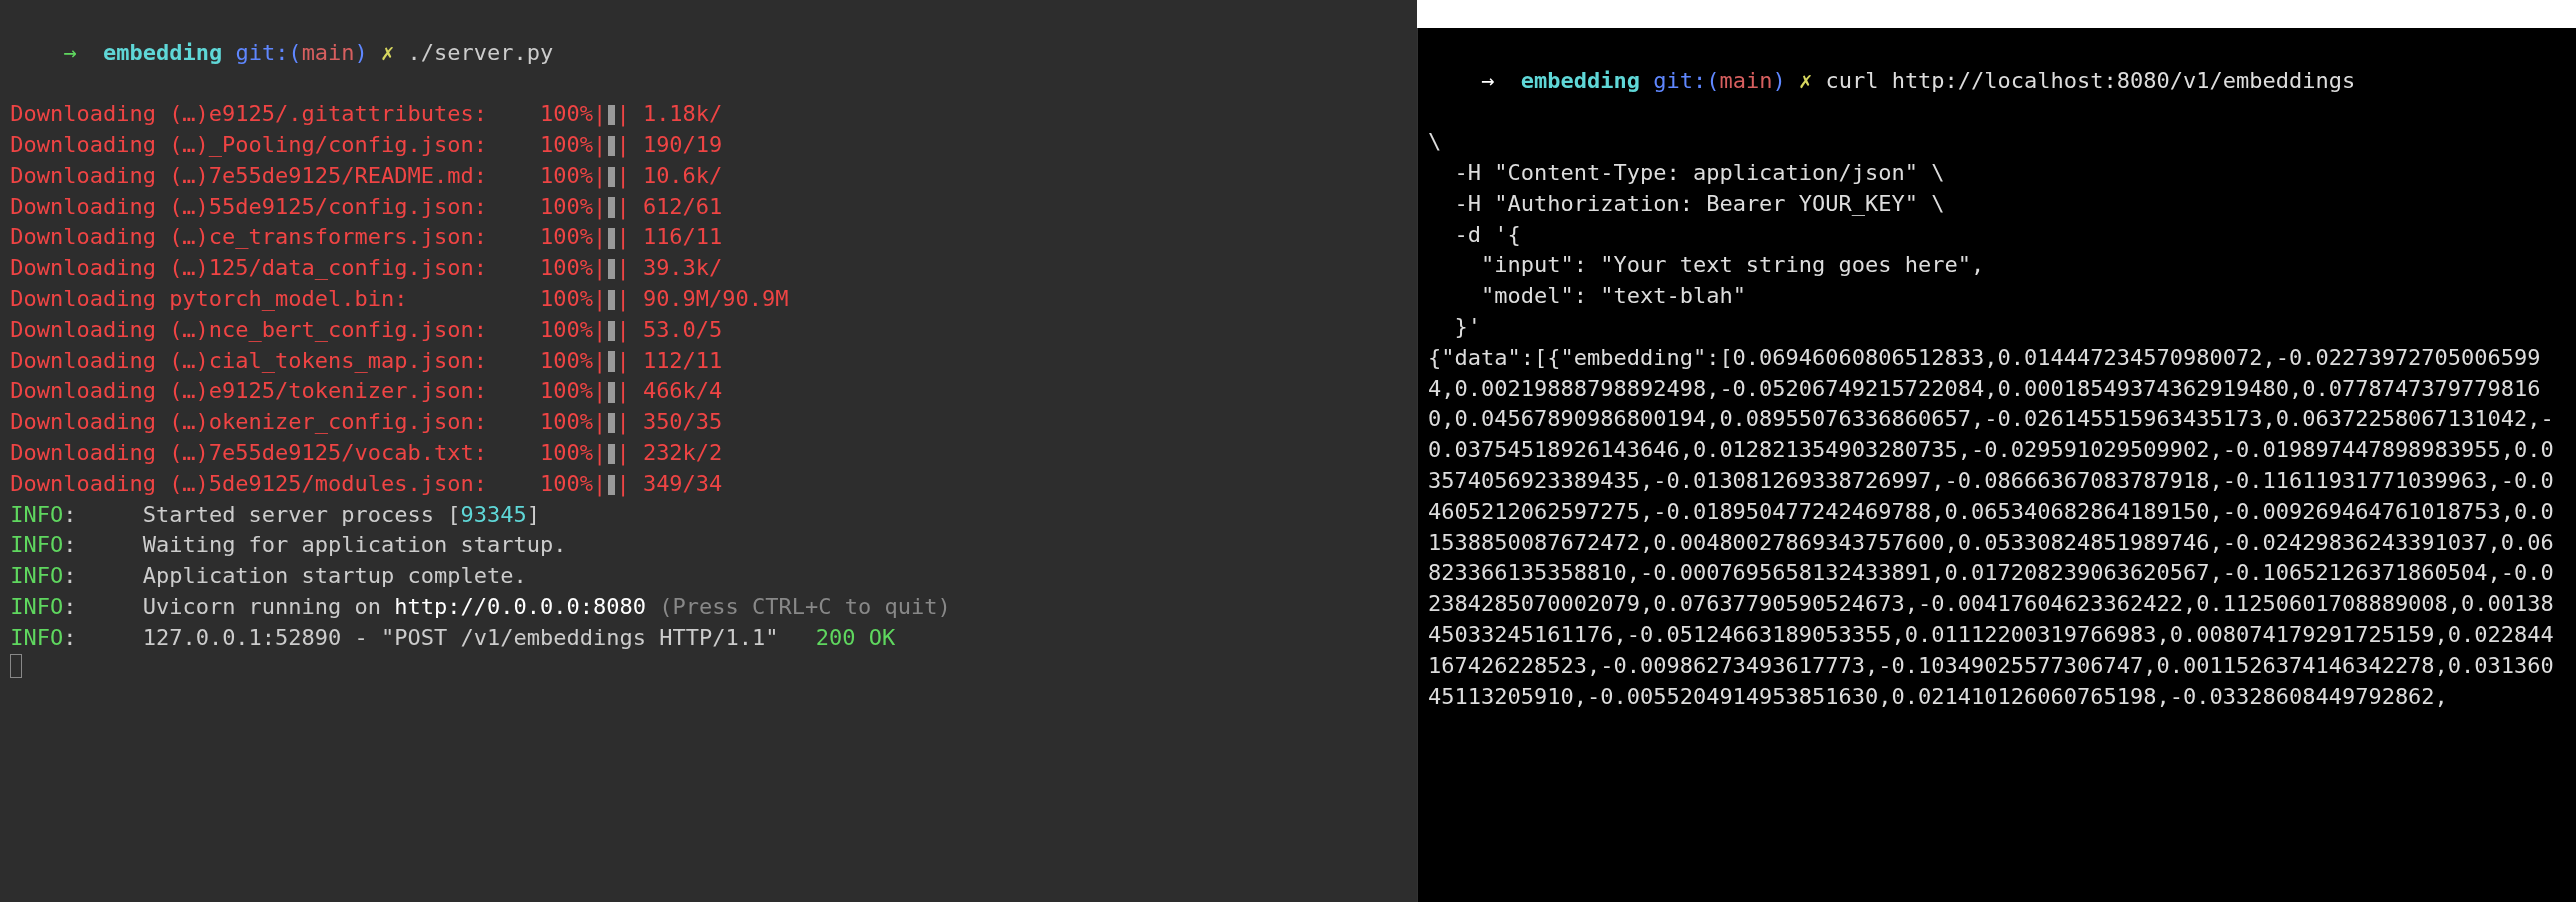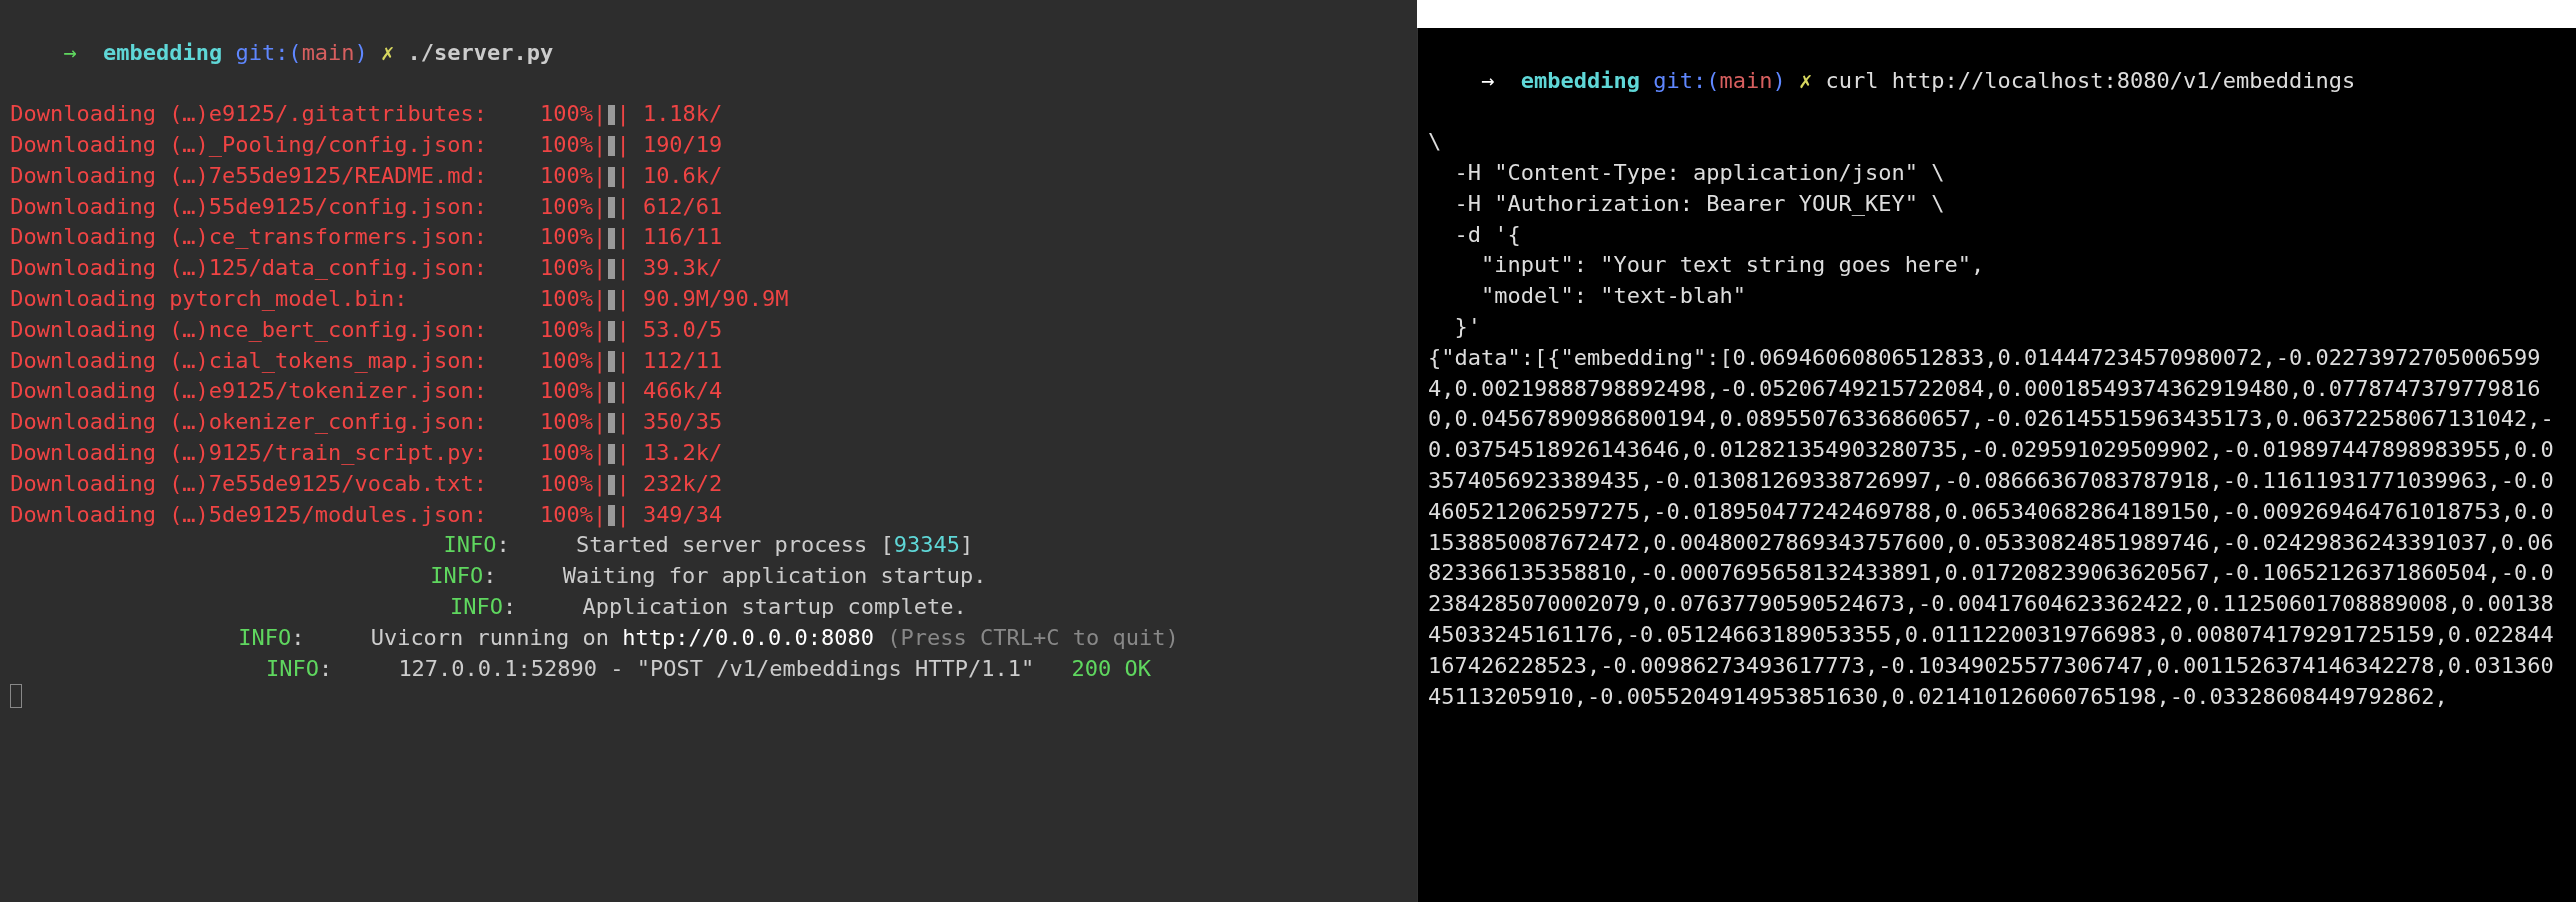--- a/index.html
+++ b/index.html
@@ -35,37 +35,36 @@
     .prompt-line {
       white-space: pre;
     }
     .arrow { color: #5fd75f; }
     .arrow-right { color: #ffffff; }
     .dir { color: #5fd7d7; font-weight: bold; }
     .git-label { color: #5f87ff; }
     .branch { color: #d75f5f; }
     .git-close { color: #5f87ff; }
     .dirty { color: #d7d75f; }
-    .command { color: #cccccc; font-weight: bold; }
+    .command { color: #cccccc; }
     .command-right { color: #dddddd; }
     .download-line {
       white-space: pre;
       color: #ef4444;
     }
     .progress-bar {
       display: inline-block;
       background: #999;
       width: 6.8px;
       height: 20.4px;
       vertical-align: middle;
       margin: 0 1.7px;
     }
     .info-line {
       white-space: pre;
-      text-align: center;
     }
     .info-label { color: #5fd75f; }
     .colon { color: #cccccc; }
     .info-text { color: #cccccc; }
     .pid { color: #5fd7d7; }
     .url-bold { color: #ffffff; font-weight: normal; }
     .gray-text { color: #888888; }
     .quoted { color: #cccccc; }
     .status-200 { color: #5fd75f; margin-left: 24px; }
     .cursor {
@@ -97,21 +96,20 @@
       <div class="download-line">Downloading (…)_Pooling/config.json:    100%|<span class="progress-bar"></span>| 190/19</div>
       <div class="download-line">Downloading (…)7e55de9125/README.md:    100%|<span class="progress-bar"></span>| 10.6k/</div>
       <div class="download-line">Downloading (…)55de9125/config.json:    100%|<span class="progress-bar"></span>| 612/61</div>
       <div class="download-line">Downloading (…)ce_transformers.json:    100%|<span class="progress-bar"></span>| 116/11</div>
       <div class="download-line">Downloading (…)125/data_config.json:    100%|<span class="progress-bar"></span>| 39.3k/</div>
       <div class="download-line">Downloading pytorch_model.bin:          100%|<span class="progress-bar"></span>| 90.9M/90.9M</div>
       <div class="download-line">Downloading (…)nce_bert_config.json:    100%|<span class="progress-bar"></span>| 53.0/5</div>
       <div class="download-line">Downloading (…)cial_tokens_map.json:    100%|<span class="progress-bar"></span>| 112/11</div>
       <div class="download-line">Downloading (…)e9125/tokenizer.json:    100%|<span class="progress-bar"></span>| 466k/4</div>
       <div class="download-line">Downloading (…)okenizer_config.json:    100%|<span class="progress-bar"></span>| 350/35</div>
-      <div class="download-line">Downloading (…)9125/train_script.py:    100%|<span class="progress-bar"></span>| 13.2k/</div>
       <div class="download-line">Downloading (…)7e55de9125/vocab.txt:    100%|<span class="progress-bar"></span>| 232k/2</div>
       <div class="download-line">Downloading (…)5de9125/modules.json:    100%|<span class="progress-bar"></span>| 349/34</div>
     </div>
 
   <div class="info-line"><span class="info-label">INFO</span><span class="colon">:     </span><span class="info-text">Started server process [</span><span class="pid">93345</span><span class="info-text">]</span></div>
   <div class="info-line"><span class="info-label">INFO</span><span class="colon">:     </span><span class="info-text">Waiting for application startup.</span></div>
   <div class="info-line"><span class="info-label">INFO</span><span class="colon">:     </span><span class="info-text">Application startup complete.</span></div>
   <div class="info-line"><span class="info-label">INFO</span><span class="colon">:     </span><span class="info-text">Uvicorn running on </span><span class="url-bold">http://0.0.0.0:8080</span><span class="gray-text"> (Press CTRL+C to quit)</span></div>
   <div class="info-line"><span class="info-label">INFO</span><span class="colon">:     </span><span class="info-text">127.0.0.1:52890 - </span><span class="quoted">"POST /v1/embeddings HTTP/1.1"</span> <span class="status-200">200 OK</span></div>
   <div><span class="cursor"></span></div>

